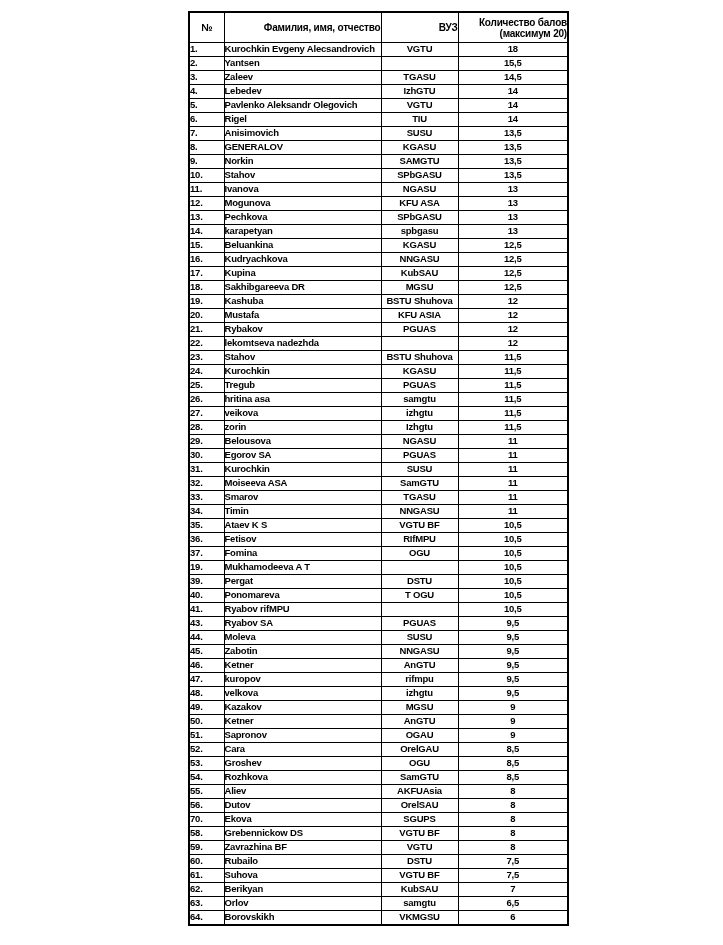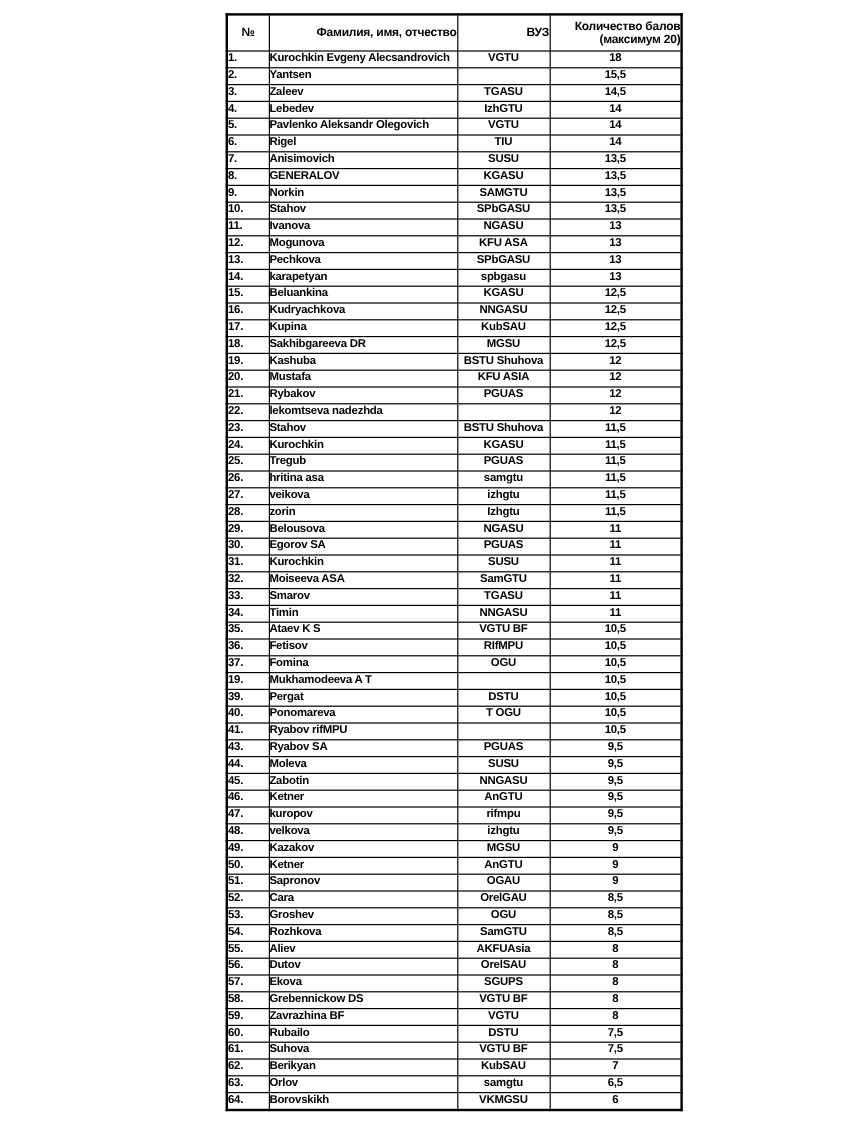--- a/index.html
+++ b/index.html
@@ -415,21 +415,21 @@
         <td class="c-university">AKFUAsia</td>
         <td class="c-score">8</td>
       </tr>
       <tr>
         <td class="c-num">56.</td>
         <td class="c-name">Dutov</td>
         <td class="c-university">OrelSAU</td>
         <td class="c-score">8</td>
       </tr>
       <tr>
-        <td class="c-num">57.</td>
+        <td class="c-num">70.</td>
         <td class="c-name">Ekova</td>
         <td class="c-university">SGUPS</td>
         <td class="c-score">8</td>
       </tr>
       <tr>
         <td class="c-num">58.</td>
         <td class="c-name">Grebennickow DS</td>
         <td class="c-university">VGTU BF</td>
         <td class="c-score">8</td>
       </tr>

